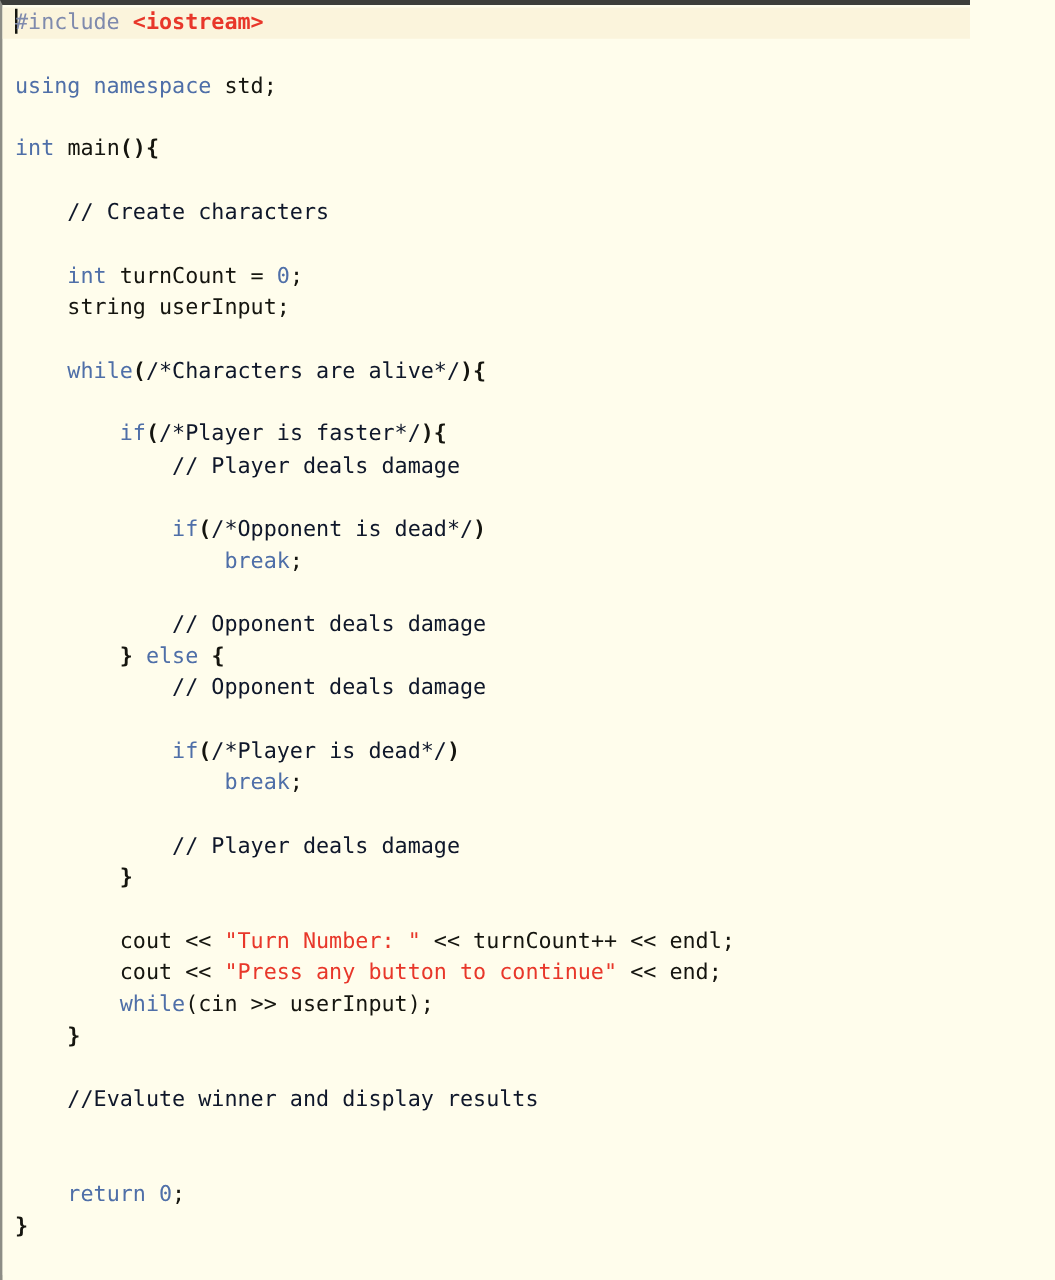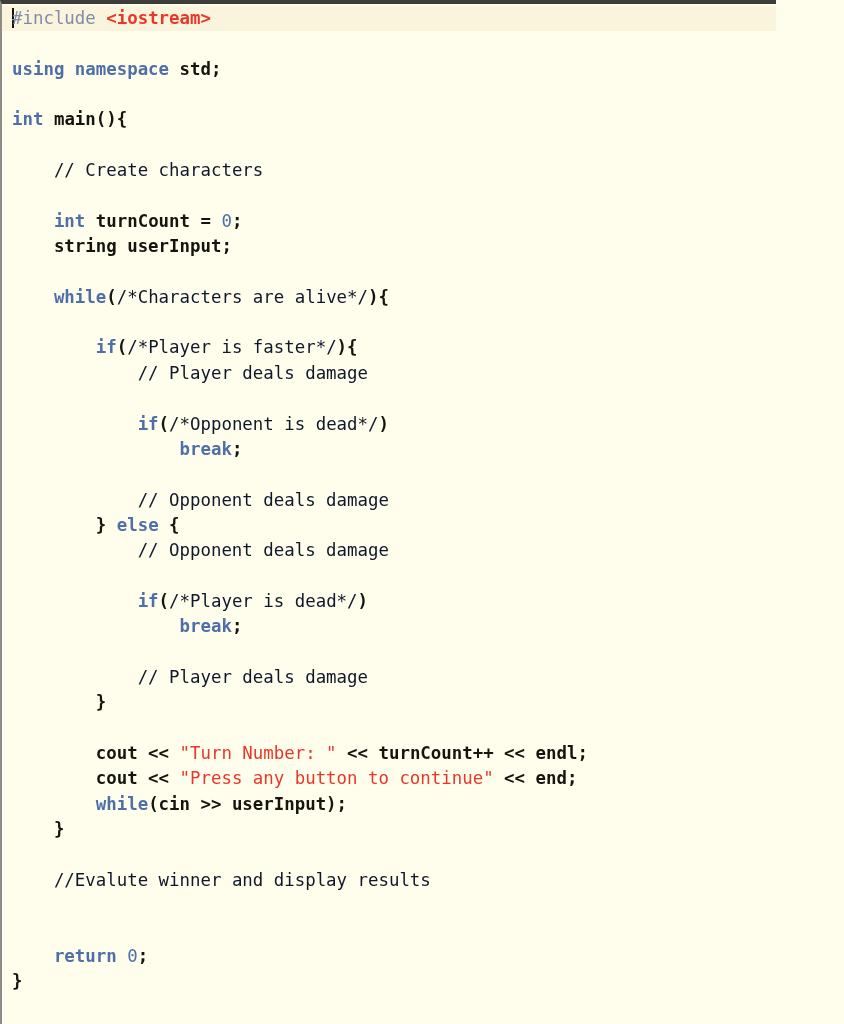--- a/index.html
+++ b/index.html
@@ -42,22 +42,22 @@
     padding-left: 10px;
     white-space: pre;
     color: #1a1a1a;
   }
 
   .line.current {
     background: #fbf4dc;
   }
 
   
-  .t-plain   { color: #15150f; font-weight: bold; }
-  .t-kw      { color: #4f6fa8; font-weight: bold; }
+  .t-plain   { color: #15150f; }
+  .t-kw      { color: #4f6fa8; }
   .t-pre     { color: #7f8aad; }
   .t-inc     { color: #e8372a; font-weight: bold; }
   .t-str     { color: #e8372a; }
   .t-com     { color: #0f172a; }
   .t-num     { color: #4f6fa8; }
   .t-brace   { color: #15150f; font-weight: bold; }
 
   
   .caret {
     display: inline-block;

